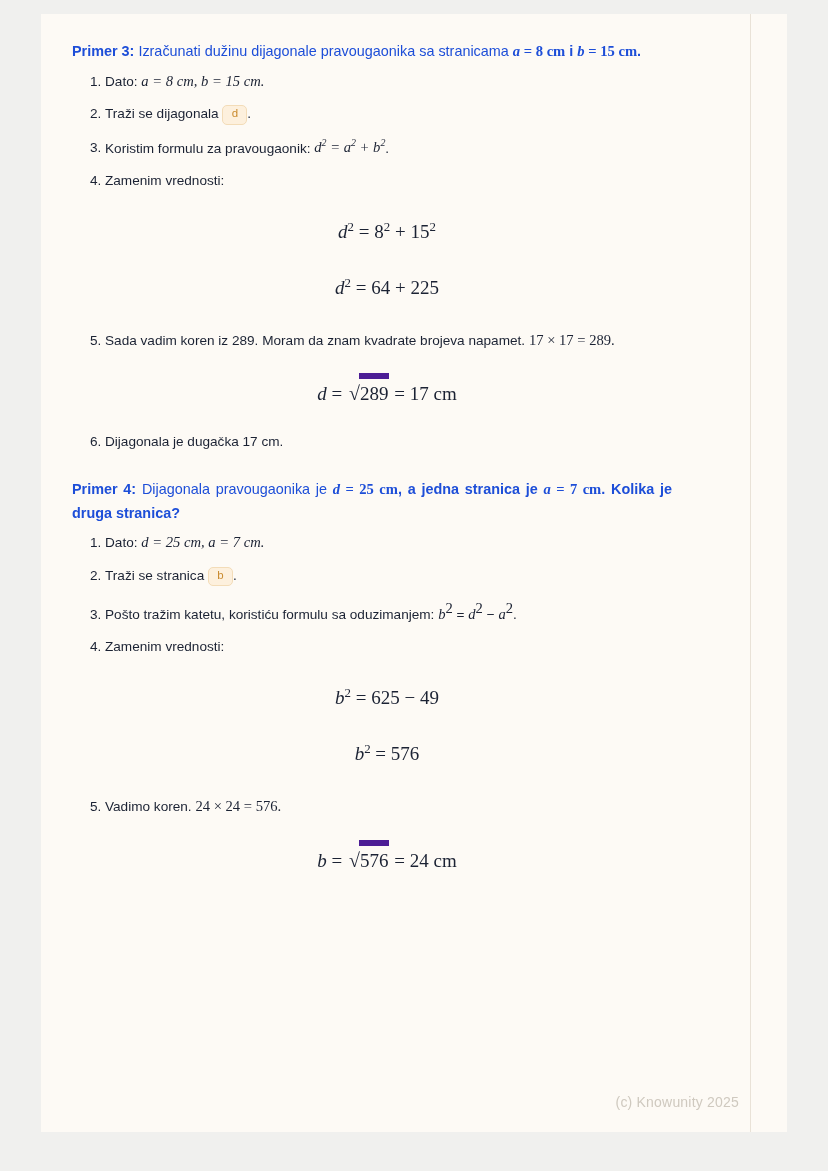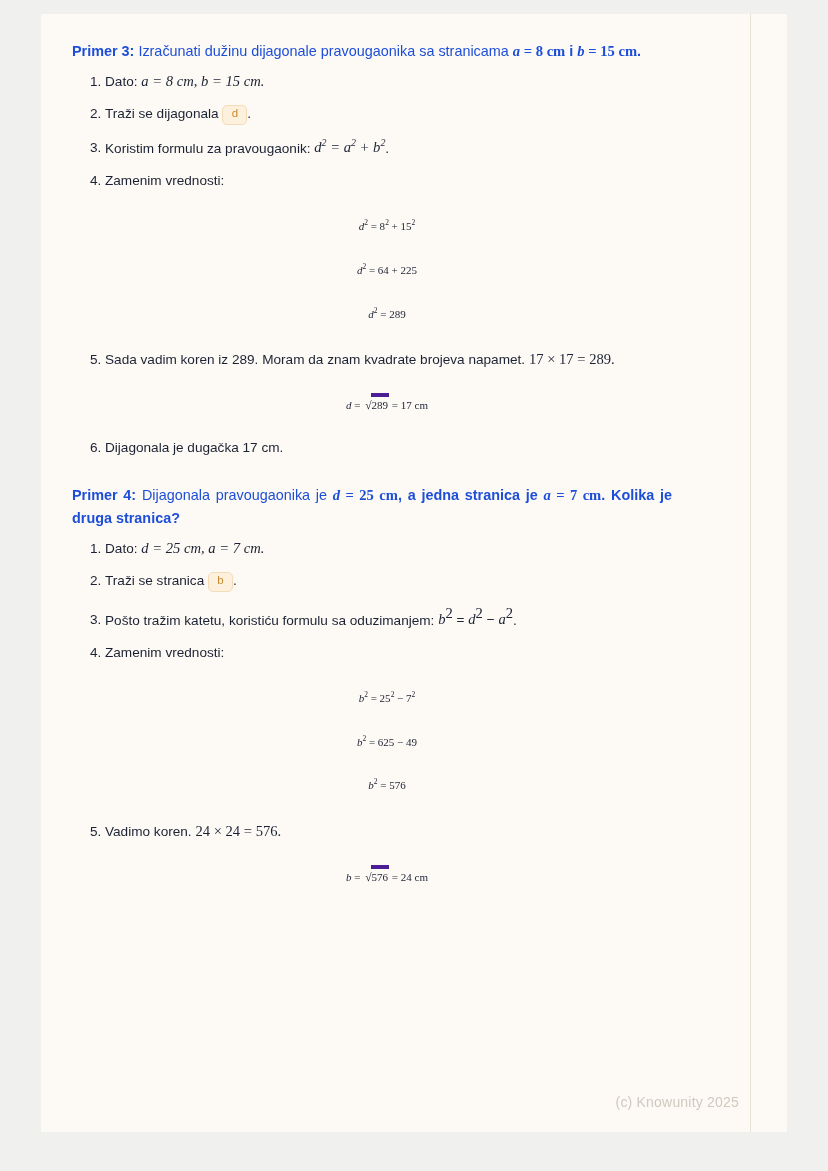--- a/index.html
+++ b/index.html
@@ -89,36 +89,36 @@
     padding: 1px 8px 2px 8px;
     font-family: "Liberation Mono", monospace;
     font-size: 11.5px;
     color: #c98a2e;
     vertical-align: 1px;
     line-height: 1.25;
   }
   .eq {
     text-align: center;
     font-family: "Liberation Serif", serif;
-    font-size: 11px;
+    font-size: 19px;
     color: #1b2233;
     margin: 26px 0 26px 0;
   }
   .eq .it { font-style: italic; }
   .eq sup { font-size: 0.68em; }
   .eq-tight { margin: 22px 0 22px 0; }
   .sqrt {
     display: inline-block;
     position: relative;
     padding-left: 2px;
   }
   .sqrt .rad { font-size: 1.05em; }
   .sqrt .bar {
     display: inline-block;
-    border-top: 4px solid #4c1d95;
+    border-top: 6px solid #4c1d95;
     padding: 0 1px;
     margin-left: -1px;
   }
   .heading2 {
     margin-top: 26px;
   }
   .copyright {
     position: absolute;
     right: 48px;
     bottom: 22px;
@@ -152,23 +152,20 @@
           <span>Koristim formulu za pravougaonik: </span><span class="mathi"><span class="mathi">d</span><sup>2</sup> = <span class="mathi">a</span><sup>2</sup> + <span class="mathi">b</span><sup>2</sup></span><span>.</span>
         </li>
         <li>
           <span>Zamenim vrednosti:</span>
           <div class="eq">
             <span class="it">d</span><sup>2</sup> = 8<sup>2</sup> + 15<sup>2</sup>
           </div>
           <div class="eq">
             <span class="it">d</span><sup>2</sup> = 64 + 225
           </div>
-          <div class="eq">
-            <span class="it">d</span><sup>2</sup> = 289
-          </div>
         </li>
         <li>
           <span>Sada vadim koren iz 289. Moram da znam kvadrate brojeva napamet. </span><span class="mathr">17 × 17 = 289.</span>
           <div class="eq eq-tight">
             <span class="it">d</span> = <span class="sqrt"><span class="rad">√</span><span class="bar">289</span></span> = 17 cm
           </div>
         </li>
         <li>
           <span>Dijagonala je dugačka 17 cm.</span>
         </li>
@@ -184,23 +181,20 @@
         </li>
         <li>
           <span>Traži se stranica </span><span class="chip">b</span><span>.</span>
         </li>
         <li>
           <span>Pošto tražim katetu, koristiću formulu sa oduzimanjem: </span><span><span class="mathi">b</span><sup class="mathr">2</sup> = <span class="mathi">d</span><sup class="mathr">2</sup> − <span class="mathi">a</span><sup class="mathr">2</sup></span><span>.</span>
         </li>
         <li>
           <span>Zamenim vrednosti:</span>
           <div class="eq">
-            <span class="it">b</span><sup>2</sup> = 25<sup>2</sup> − 7<sup>2</sup>
-          </div>
-          <div class="eq">
             <span class="it">b</span><sup>2</sup> = 625 − 49
           </div>
           <div class="eq">
             <span class="it">b</span><sup>2</sup> = 576
           </div>
         </li>
         <li>
           <span>Vadimo koren. </span><span class="mathr">24 × 24 = 576.</span>
           <div class="eq eq-tight">
             <span class="it">b</span> = <span class="sqrt"><span class="rad">√</span><span class="bar">576</span></span> = 24 cm

